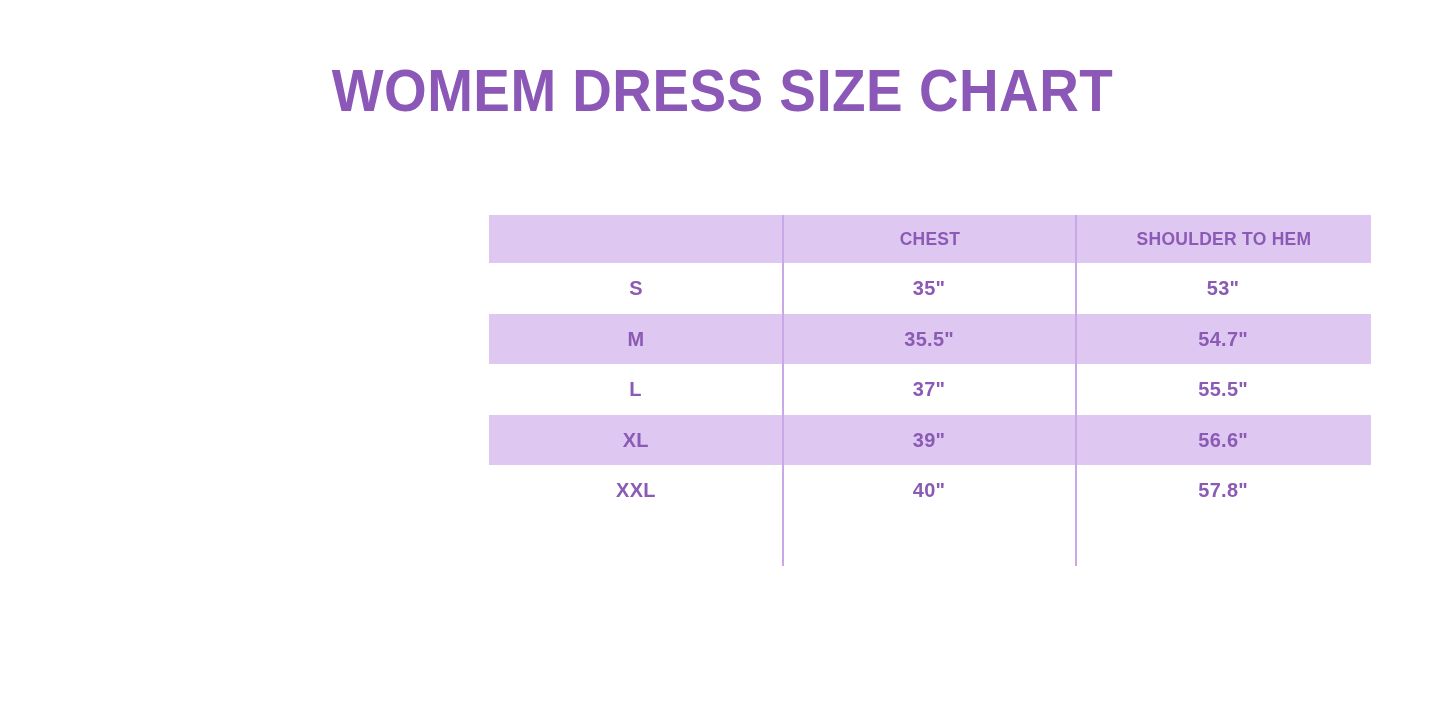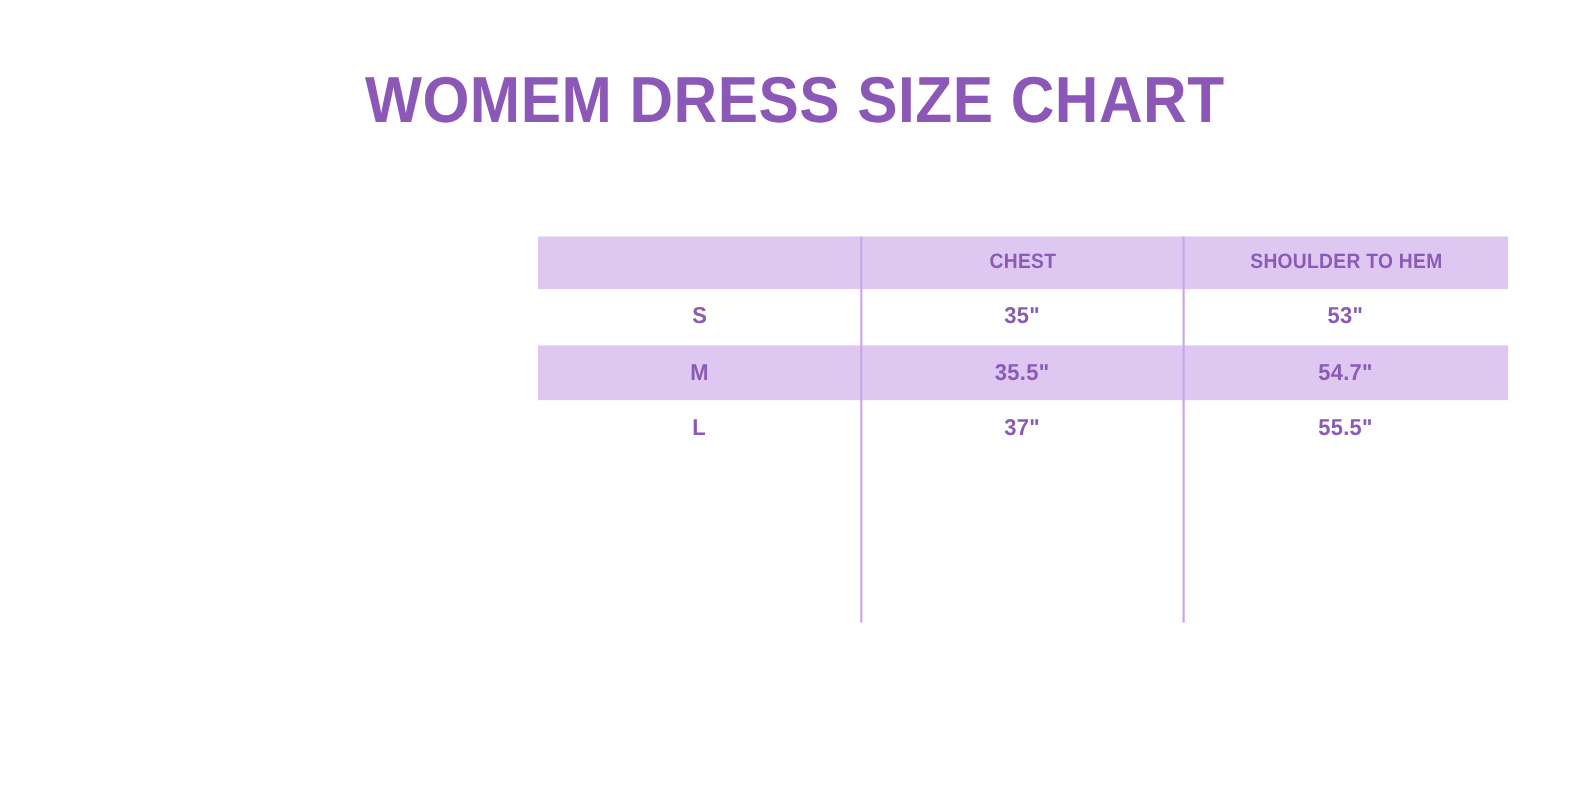--- a/index.html
+++ b/index.html
@@ -134,18 +134,28 @@
       <tr class="row-tint">
         <td><span class="vlabel">M</span></td>
         <td><span class="vlabel">35.5"</span></td>
         <td><span class="vlabel">54.7"</span></td>
       </tr>
       <tr class="row-light">
         <td><span class="vlabel">L</span></td>
         <td><span class="vlabel">37"</span></td>
         <td><span class="vlabel">55.5"</span></td>
       </tr>
+      <tr class="row-tint">
+        <td><span class="vlabel">XL</span></td>
+        <td><span class="vlabel">39"</span></td>
+        <td><span class="vlabel">56.6"</span></td>
+      </tr>
+      <tr class="row-light">
+        <td><span class="vlabel">XXL</span></td>
+        <td><span class="vlabel">40"</span></td>
+        <td><span class="vlabel">57.8"</span></td>
+      </tr>
     </tbody>
   </table>
 
   <div class="vdiv v1"></div>
   <div class="vdiv v2"></div>
 </div>
 
 </body></html>

